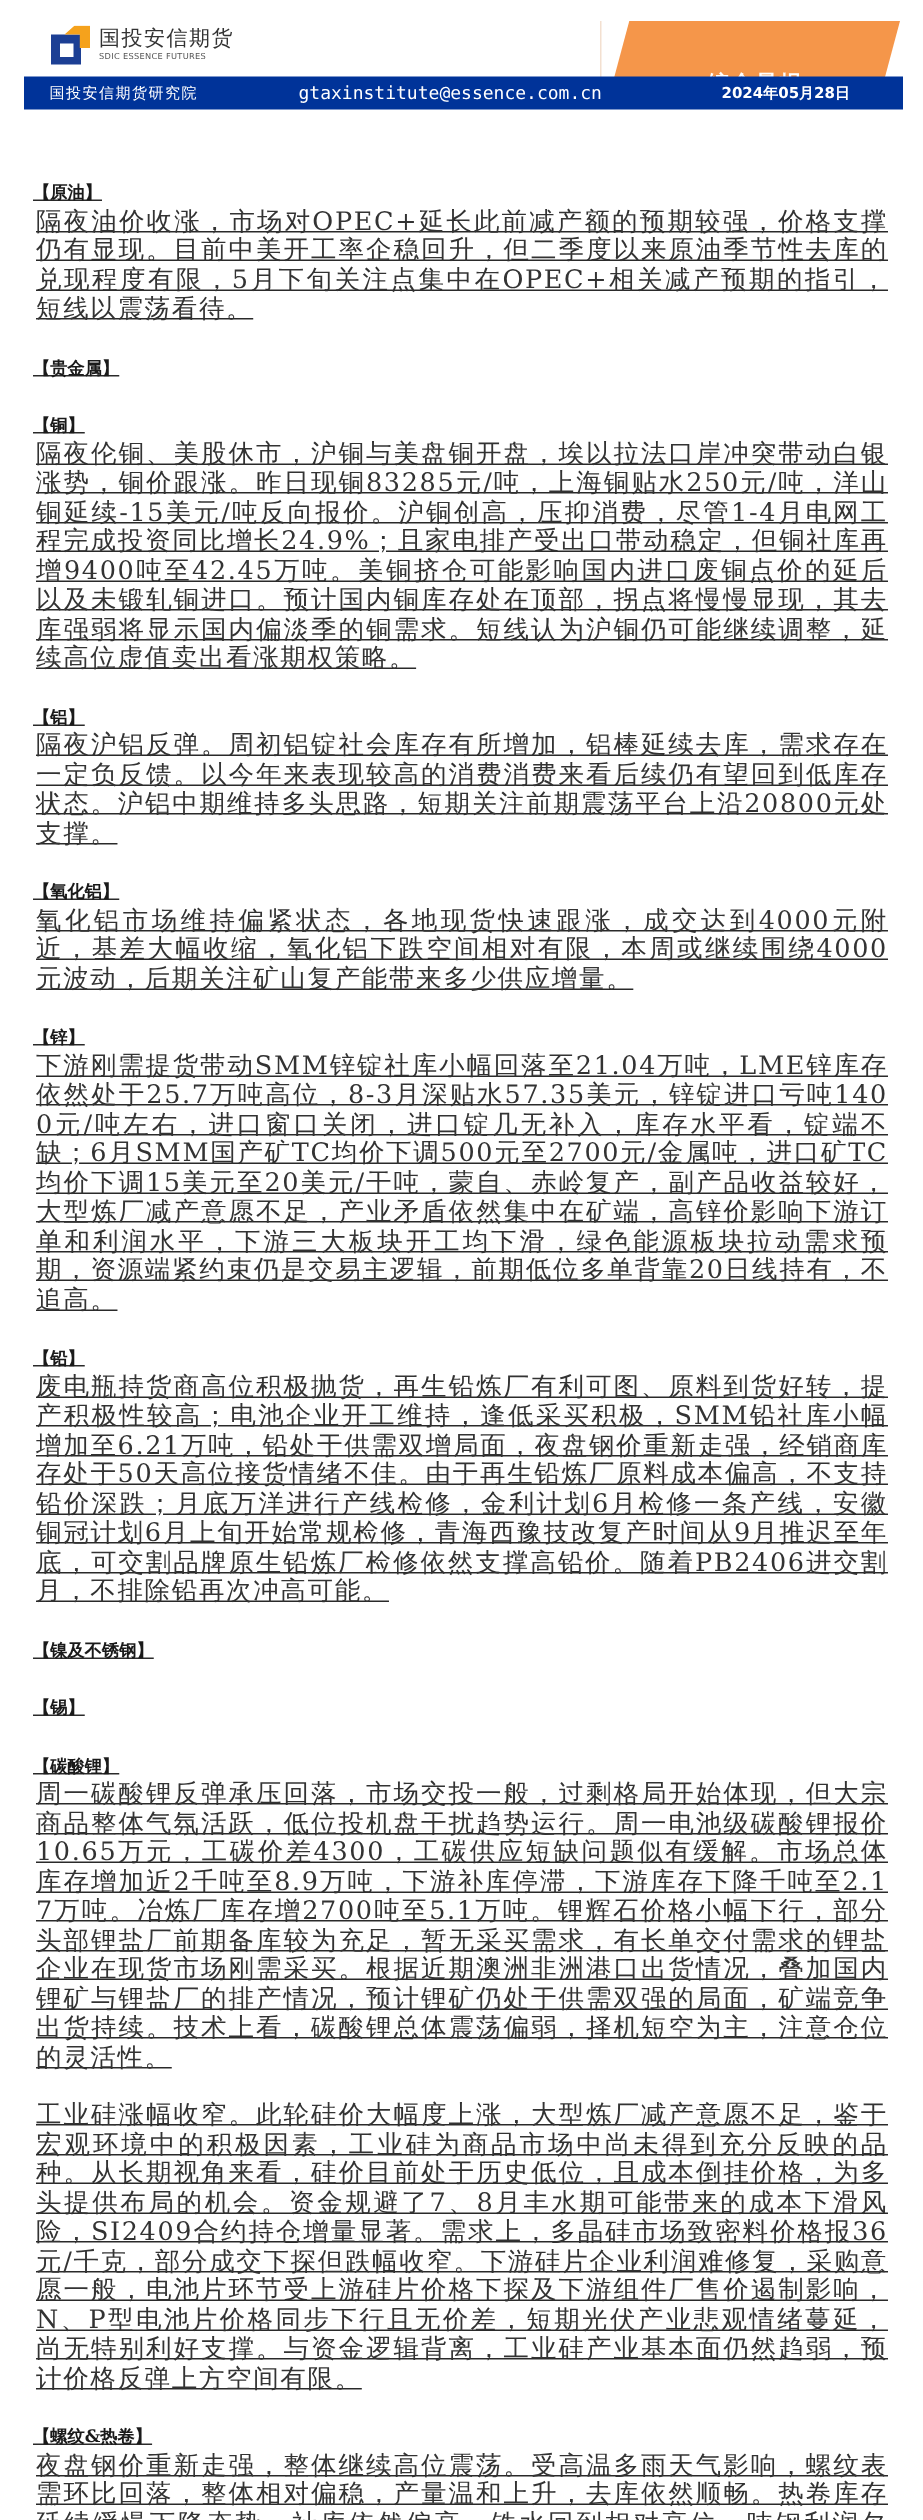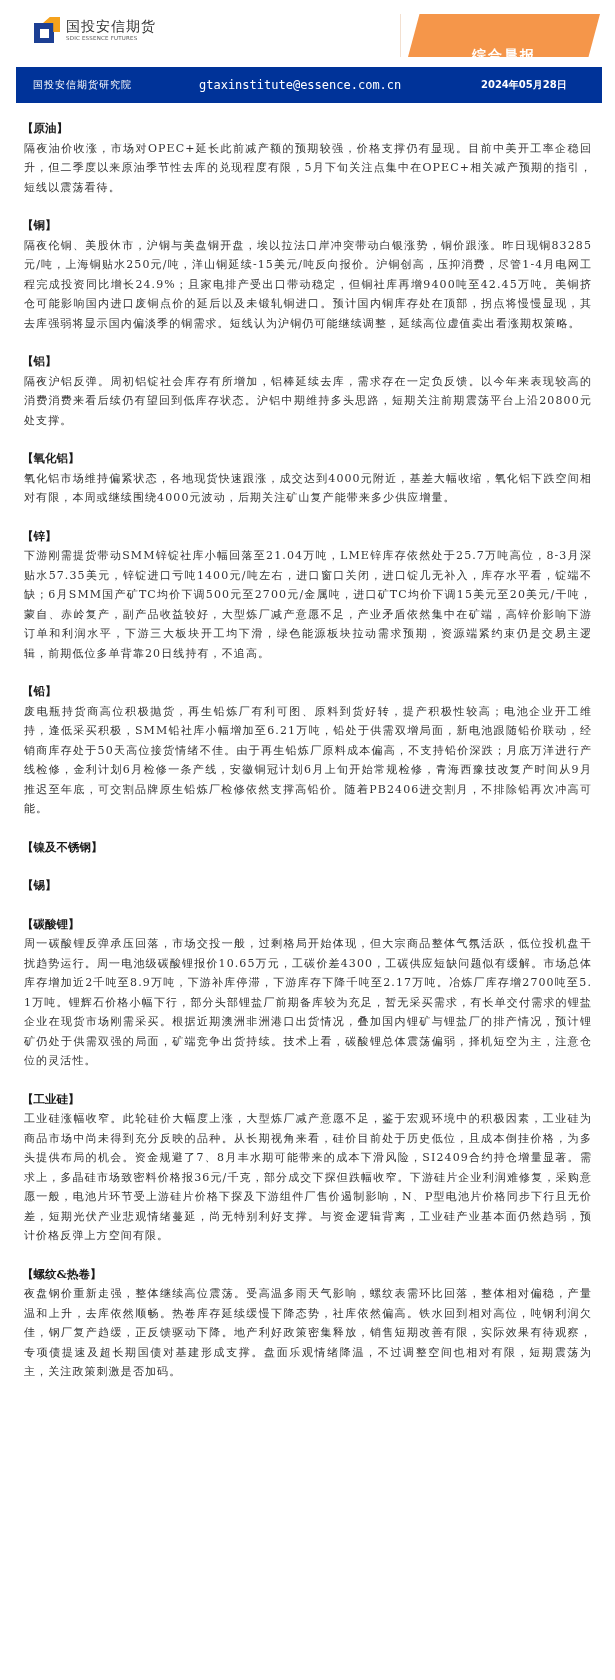--- a/index.html
+++ b/index.html
@@ -86,22 +86,22 @@
       margin-top: 40px;
     }
     .banner-edge {
       position: absolute;
       left: 400px; top: 14px;
       width: 1px; height: 43px;
       background: #f3e0d0;
     }
     .infobar {
       position: absolute;
-      left: 16px; top: 67px;
-      width: 586px; height: 36px;
+      left: 16px; top: 51px;
+      width: 586px; height: 22px;
       background: #003399;
       color: #ffffff;
       font-size: 10px;
       display: flex;
       align-items: center;
       text-decoration: underline;
     }
     .infobar .org {
       position: absolute;
       left: 17px;
@@ -119,31 +119,32 @@
       left: 465px;
       font-weight: bold;
     }
     .content {
       position: absolute;
       left: 24px; top: 119px;
       width: 568px;
     }
     .section {
       margin-bottom: 19px;
+      text-decoration: underline;
     }
     .section-title {
       font-size: 11.5px;
       font-weight: bold;
       line-height: 19.5px;
       color: #1a1a1a;
       font-family: "DejaVu Serif", "Liberation Serif", serif;
       margin-left: -2px;
     }
     .section-body {
-      font-size: 11px;
+      font-size: 17px;
       line-height: 19.5px;
       color: #333;
       text-align: justify;
       letter-spacing: 1.1px;
       font-family: "DejaVu Serif", "Liberation Serif", serif;
       word-break: break-all;
     }
   </style>
 </head>
 <body>
@@ -171,52 +172,52 @@
   <span class="email">gtaxinstitute@essence.com.cn</span>
   <span class="date">2024年05月28日</span>
 </div>
 
 <div class="content">
   <div class="section">
     <div class="section-title">【原油】</div>
     <div class="section-body">隔夜油价收涨，市场对OPEC+延长此前减产额的预期较强，价格支撑仍有显现。目前中美开工率企稳回升，但二季度以来原油季节性去库的兑现程度有限，5月下旬关注点集中在OPEC+相关减产预期的指引，短线以震荡看待。</div>
   </div>
   <div class="section">
+    <div class="section-title">【贵金属】</div>
   </div>
   <div class="section">
     <div class="section-title">【铜】</div>
     <div class="section-body">隔夜伦铜、美股休市，沪铜与美盘铜开盘，埃以拉法口岸冲突带动白银涨势，铜价跟涨。昨日现铜83285元/吨，上海铜贴水250元/吨，洋山铜延续-15美元/吨反向报价。沪铜创高，压抑消费，尽管1-4月电网工程完成投资同比增长24.9%；且家电排产受出口带动稳定，但铜社库再增9400吨至42.45万吨。美铜挤仓可能影响国内进口废铜点价的延后以及未锻轧铜进口。预计国内铜库存处在顶部，拐点将慢慢显现，其去库强弱将显示国内偏淡季的铜需求。短线认为沪铜仍可能继续调整，延续高位虚值卖出看涨期权策略。</div>
   </div>
   <div class="section">
     <div class="section-title">【铝】</div>
     <div class="section-body">隔夜沪铝反弹。周初铝锭社会库存有所增加，铝棒延续去库，需求存在一定负反馈。以今年来表现较高的消费消费来看后续仍有望回到低库存状态。沪铝中期维持多头思路，短期关注前期震荡平台上沿20800元处支撑。</div>
   </div>
   <div class="section">
     <div class="section-title">【氧化铝】</div>
     <div class="section-body">氧化铝市场维持偏紧状态，各地现货快速跟涨，成交达到4000元附近，基差大幅收缩，氧化铝下跌空间相对有限，本周或继续围绕4000元波动，后期关注矿山复产能带来多少供应增量。</div>
   </div>
   <div class="section">
     <div class="section-title">【锌】</div>
     <div class="section-body">下游刚需提货带动SMM锌锭社库小幅回落至21.04万吨，LME锌库存依然处于25.7万吨高位，8-3月深贴水57.35美元，锌锭进口亏吨1400元/吨左右，进口窗口关闭，进口锭几无补入，库存水平看，锭端不缺；6月SMM国产矿TC均价下调500元至2700元/金属吨，进口矿TC均价下调15美元至20美元/干吨，蒙自、赤岭复产，副产品收益较好，大型炼厂减产意愿不足，产业矛盾依然集中在矿端，高锌价影响下游订单和利润水平，下游三大板块开工均下滑，绿色能源板块拉动需求预期，资源端紧约束仍是交易主逻辑，前期低位多单背靠20日线持有，不追高。</div>
   </div>
   <div class="section">
     <div class="section-title">【铅】</div>
-    <div class="section-body">废电瓶持货商高位积极抛货，再生铅炼厂有利可图、原料到货好转，提产积极性较高；电池企业开工维持，逢低采买积极，SMM铅社库小幅增加至6.21万吨，铅处于供需双增局面，新电池跟随铅价联动，经销商库存处于50天高位接货情绪不佳。由于再生铅炼厂原料成本偏高，不支持铅价深跌；月底万洋进行产线检修，金利计划6月检修一条产线，安徽铜冠计划6月上旬开始常规检修，青海西豫技改复产时间从9月推迟至年底，可交割品牌原生铅炼厂检修依然支撑高铅价。随着PB2406进交割月，不排除铅再次冲高可能。</div>
+    <div class="section-body">废电瓶持货商高位积极抛货，再生铅炼厂有利可图、原料到货好转，提产积极性较高；电池企业开工维持，逢低采买积极，SMM铅社库小幅增加至6.21万吨，铅处于供需双增局面，夜盘钢价重新走强，经销商库存处于50天高位接货情绪不佳。由于再生铅炼厂原料成本偏高，不支持铅价深跌；月底万洋进行产线检修，金利计划6月检修一条产线，安徽铜冠计划6月上旬开始常规检修，青海西豫技改复产时间从9月推迟至年底，可交割品牌原生铅炼厂检修依然支撑高铅价。随着PB2406进交割月，不排除铅再次冲高可能。</div>
   </div>
   <div class="section">
     <div class="section-title">【镍及不锈钢】</div>
   </div>
   <div class="section">
     <div class="section-title">【锡】</div>
   </div>
   <div class="section">
     <div class="section-title">【碳酸锂】</div>
     <div class="section-body">周一碳酸锂反弹承压回落，市场交投一般，过剩格局开始体现，但大宗商品整体气氛活跃，低位投机盘干扰趋势运行。周一电池级碳酸锂报价10.65万元，工碳价差4300，工碳供应短缺问题似有缓解。市场总体库存增加近2千吨至8.9万吨，下游补库停滞，下游库存下降千吨至2.17万吨。冶炼厂库存增2700吨至5.1万吨。锂辉石价格小幅下行，部分头部锂盐厂前期备库较为充足，暂无采买需求，有长单交付需求的锂盐企业在现货市场刚需采买。根据近期澳洲非洲港口出货情况，叠加国内锂矿与锂盐厂的排产情况，预计锂矿仍处于供需双强的局面，矿端竞争出货持续。技术上看，碳酸锂总体震荡偏弱，择机短空为主，注意仓位的灵活性。</div>
   </div>
   <div class="section">
-    <div class="section-title">【工业硅】</div>
     <div class="section-body">工业硅涨幅收窄。此轮硅价大幅度上涨，大型炼厂减产意愿不足，鉴于宏观环境中的积极因素，工业硅为商品市场中尚未得到充分反映的品种。从长期视角来看，硅价目前处于历史低位，且成本倒挂价格，为多头提供布局的机会。资金规避了7、8月丰水期可能带来的成本下滑风险，SI2409合约持仓增量显著。需求上，多晶硅市场致密料价格报36元/千克，部分成交下探但跌幅收窄。下游硅片企业利润难修复，采购意愿一般，电池片环节受上游硅片价格下探及下游组件厂售价遏制影响，N、P型电池片价格同步下行且无价差，短期光伏产业悲观情绪蔓延，尚无特别利好支撑。与资金逻辑背离，工业硅产业基本面仍然趋弱，预计价格反弹上方空间有限。</div>
   </div>
   <div class="section">
     <div class="section-title">【螺纹&amp;热卷】</div>
     <div class="section-body">夜盘钢价重新走强，整体继续高位震荡。受高温多雨天气影响，螺纹表需环比回落，整体相对偏稳，产量温和上升，去库依然顺畅。热卷库存延续缓慢下降态势，社库依然偏高。铁水回到相对高位，吨钢利润欠佳，钢厂复产趋缓，正反馈驱动下降。地产利好政策密集释放，销售短期改善有限，实际效果有待观察，专项债提速及超长期国债对基建形成支撑。盘面乐观情绪降温，不过调整空间也相对有限，短期震荡为主，关注政策刺激是否加码。</div>
   </div>
 </div>
 
 </body></html>

